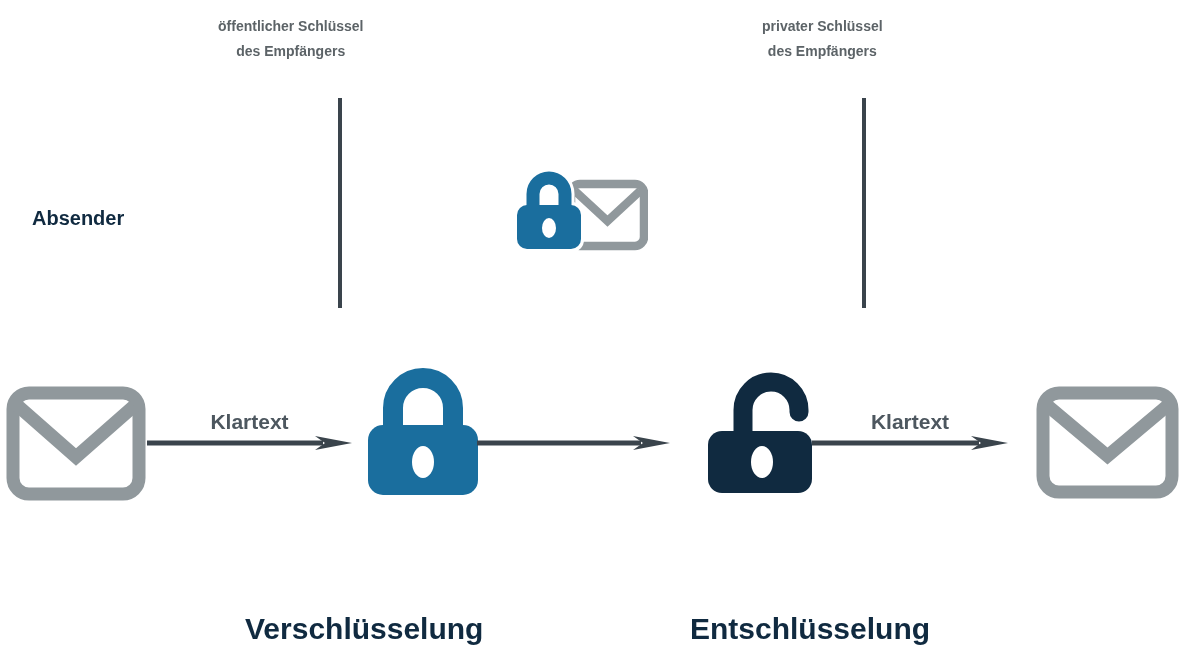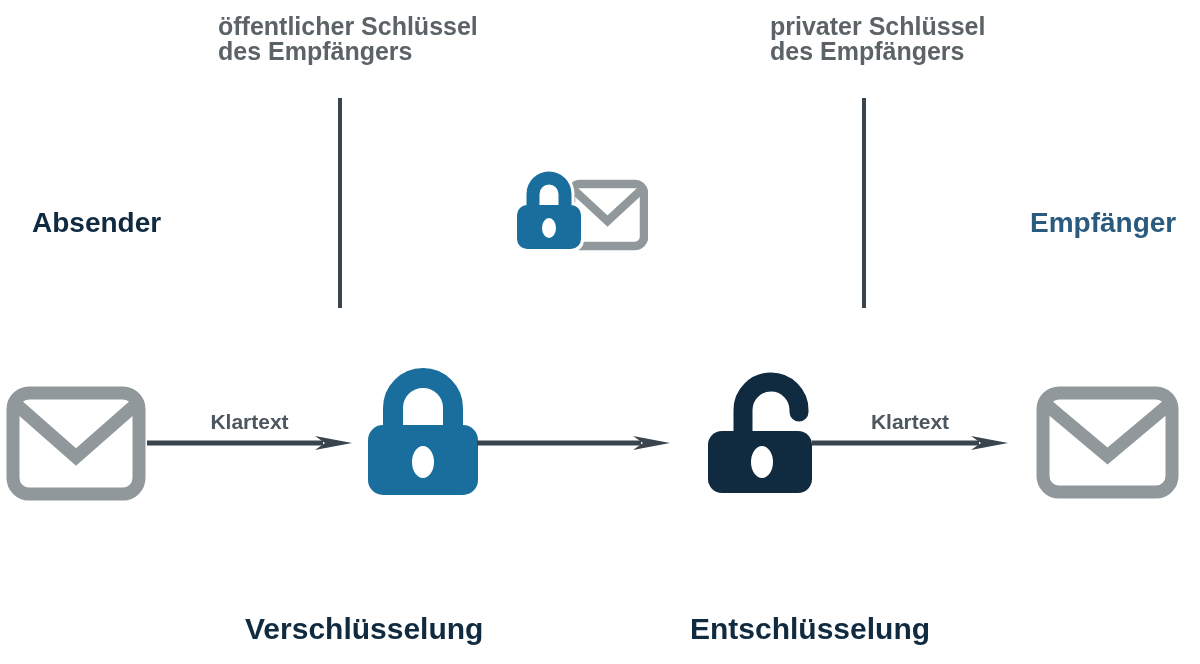--- a/index.html
+++ b/index.html
@@ -16,33 +16,34 @@
   body{font-family:"Liberation Sans", sans-serif;}
   .canvas{
     position:relative;
     width:1200px;
     height:664px;
     background:#ffffff;
     overflow:hidden;
   }
   .abs{position:absolute;}
   .key-label{
-    font-size:25px;
+    font-size:14px;
     line-height:25px;
     font-weight:bold;
     color:var(--label-gray);
     white-space:nowrap;
+    text-align:center;
   }
   .key-label span{display:block;}
   .vline{
     width:4px;
     background:var(--arrow-dark);
   }
   .actor-title{
-    font-size:28px;
+    font-size:20px;
     font-weight:bold;
     white-space:nowrap;
   }
   .sender-title{color:var(--dark-navy);}
   .receiver-title{color:var(--steel-blue);}
   .flow-label{
     font-size:21px;
     font-weight:bold;
     color:var(--flow-gray);
     text-align:center;
@@ -66,30 +67,29 @@
 </style>
 </head>
 <body>
 
 <div class="canvas">
 
   <div class="abs key-label" style="left:218px;top:14px;">
     <span>öffentlicher Schlüssel</span>
     <span>des Empfängers</span>
   </div>
-  <div class="abs key-label" style="left:762px;top:14px;margin-left:8px;">
+  <div class="abs key-label" style="left:762px;top:14px;">
     <span>privater Schlüssel</span>
     <span>des Empfängers</span>
   </div>
 
   <div class="abs vline" style="left:338px;top:98px;height:210px;"></div>
   <div class="abs vline" style="left:862px;top:98px;height:210px;"></div>
 
   <div class="abs actor-title sender-title" style="left:32px;top:207px;">Absender</div>
-  <div class="abs actor-title receiver-title" style="left:1030px;top:207px;">Empfänger</div>
 
   <div class="abs" style="left:513px;top:167px;width:135px;height:85px;">
     <svg viewBox="0 0 135 85">
       <rect x="58" y="17" width="73" height="62" rx="9" fill="#ffffff" stroke-width="8.5" class="gray-stroke"></rect>
       <path d="M 62 24 L 94.5 54 L 127 24" fill="none" stroke-width="8.5" class="gray-stroke"></path>
       <path d="M 20 45 L 20 27 A 16 16 0 0 1 52 27 L 52 45" fill="none" stroke-width="19" stroke="#ffffff"></path>
       <rect x="1" y="35" width="70" height="50" rx="12" fill="#ffffff"></rect>
       <path d="M 20 45 L 20 27 A 16 16 0 0 1 52 27 L 52 45" fill="none" stroke-width="13" class="blue-stroke"></path>
       <rect x="4" y="38" width="64" height="44" rx="10" class="blue-fill"></rect>
       <ellipse cx="36" cy="61" rx="7" ry="10" fill="#ffffff"></ellipse>

